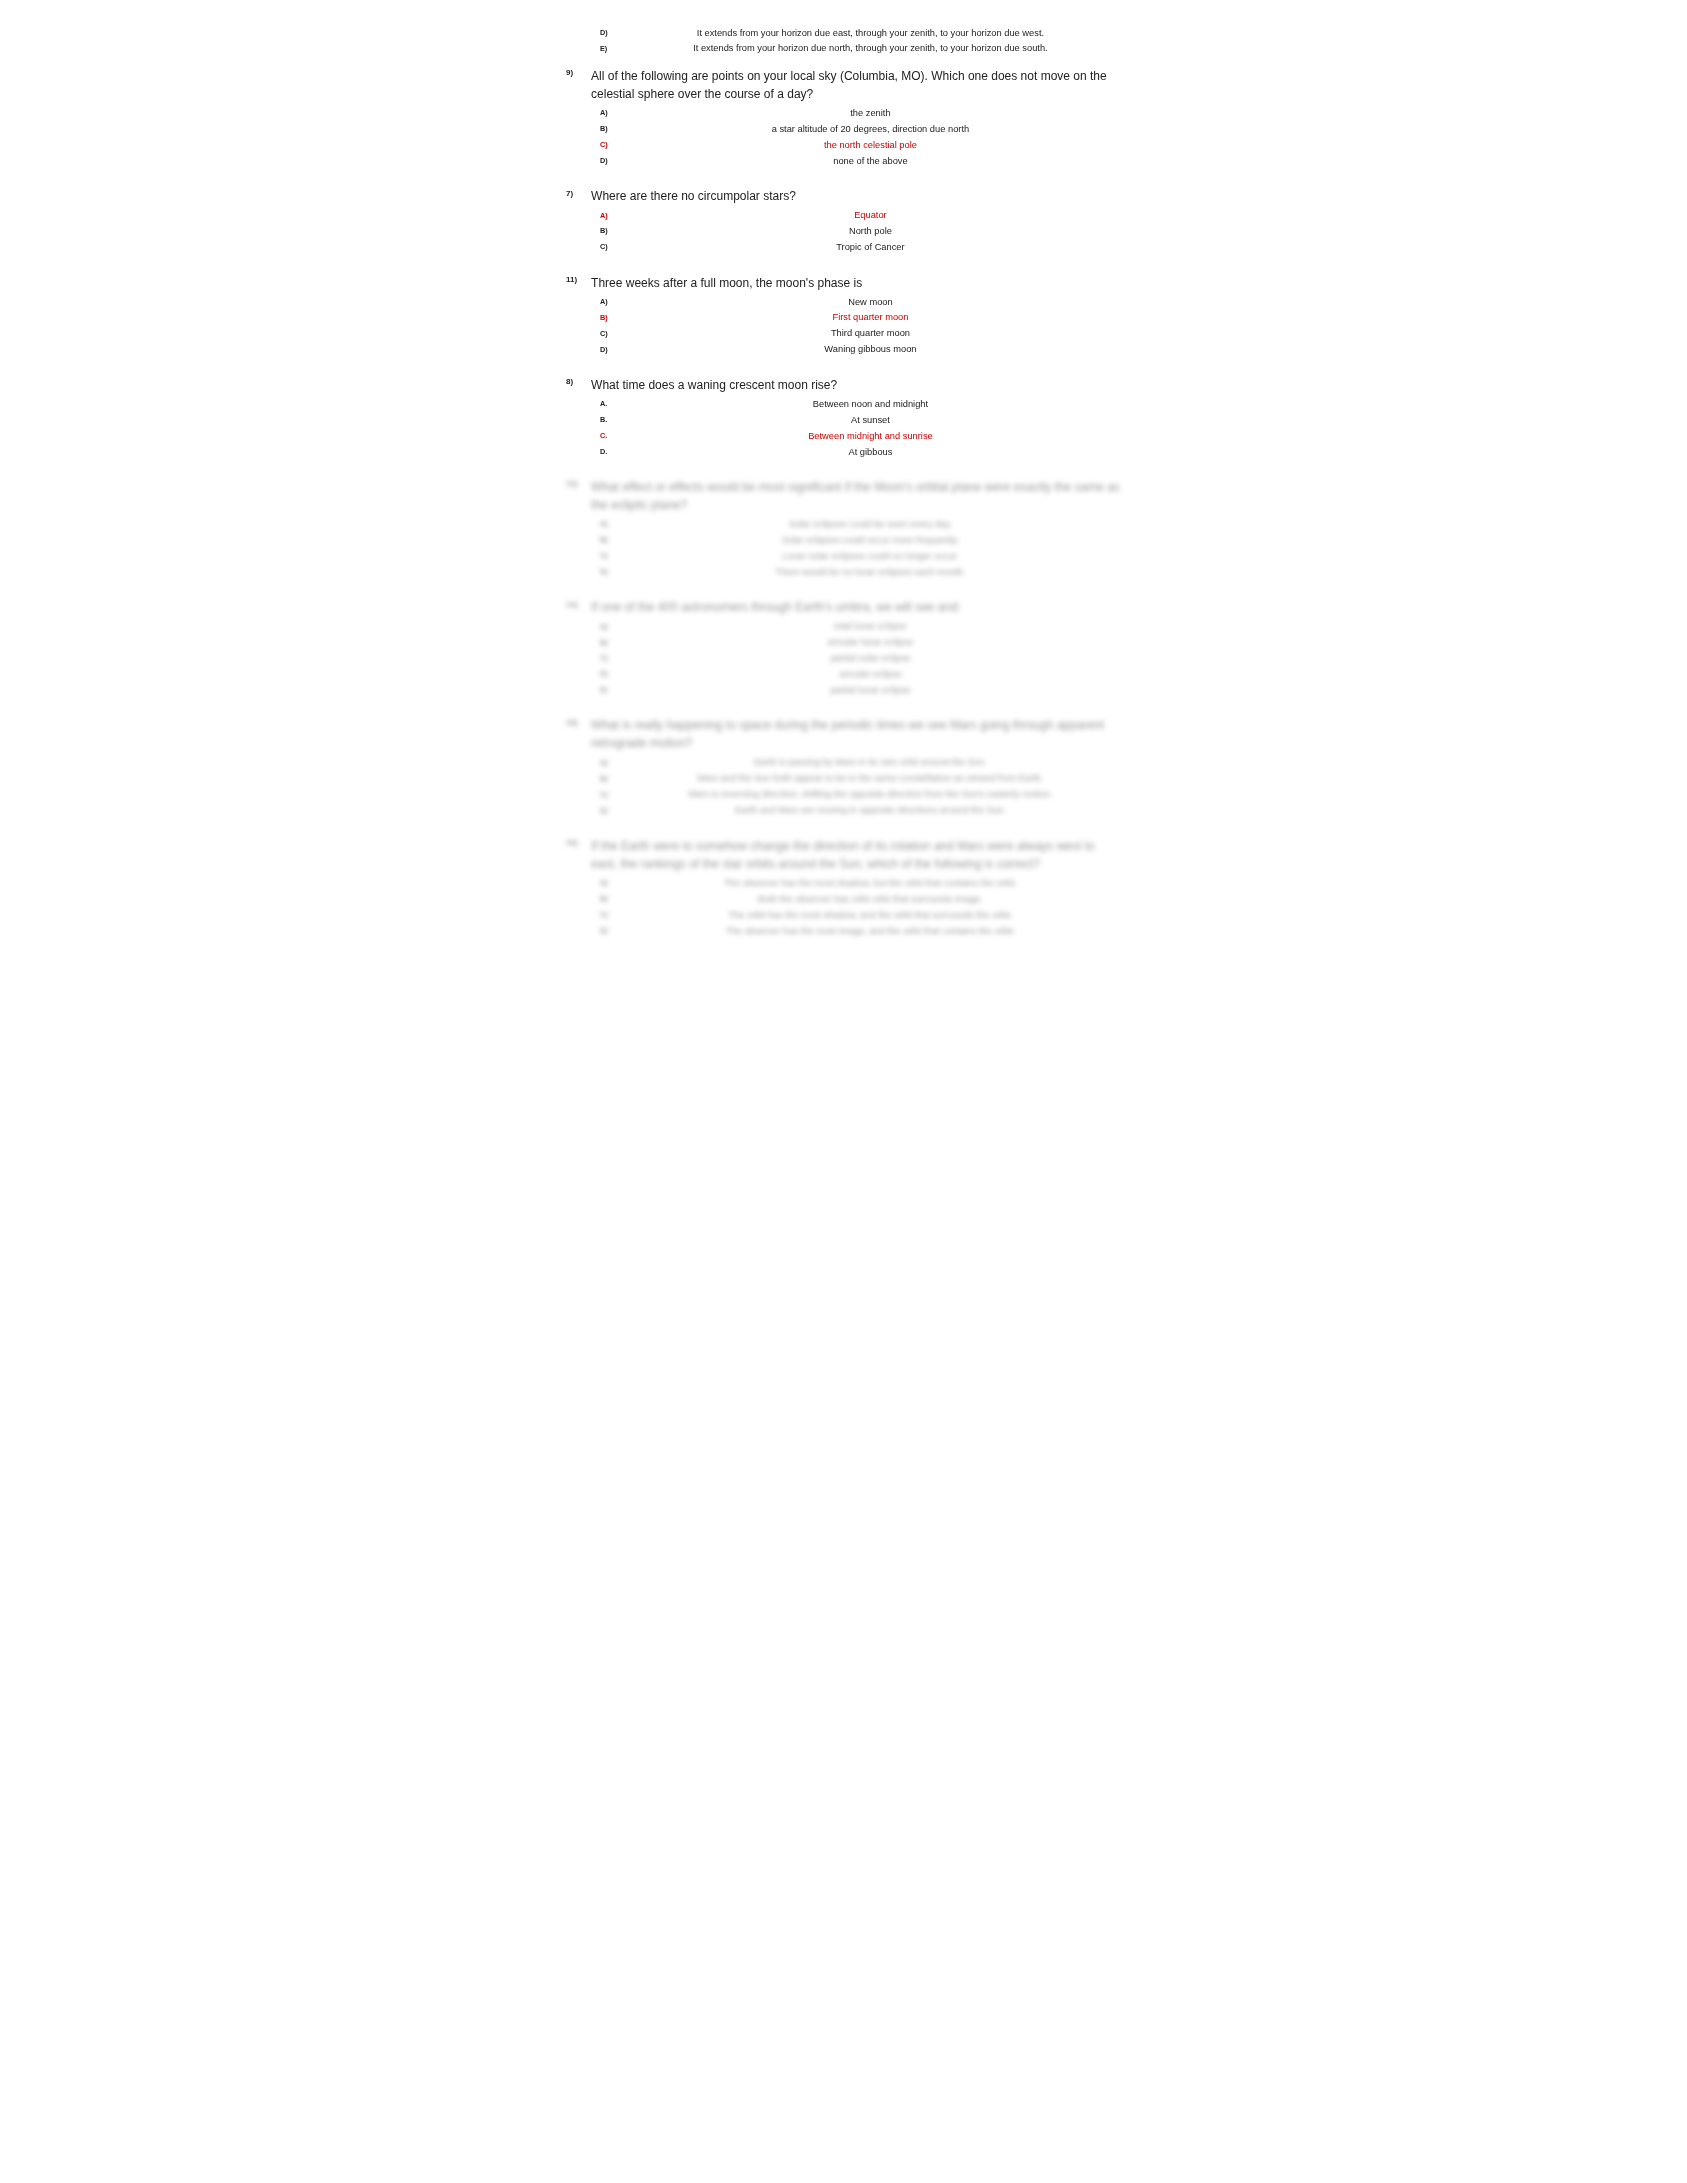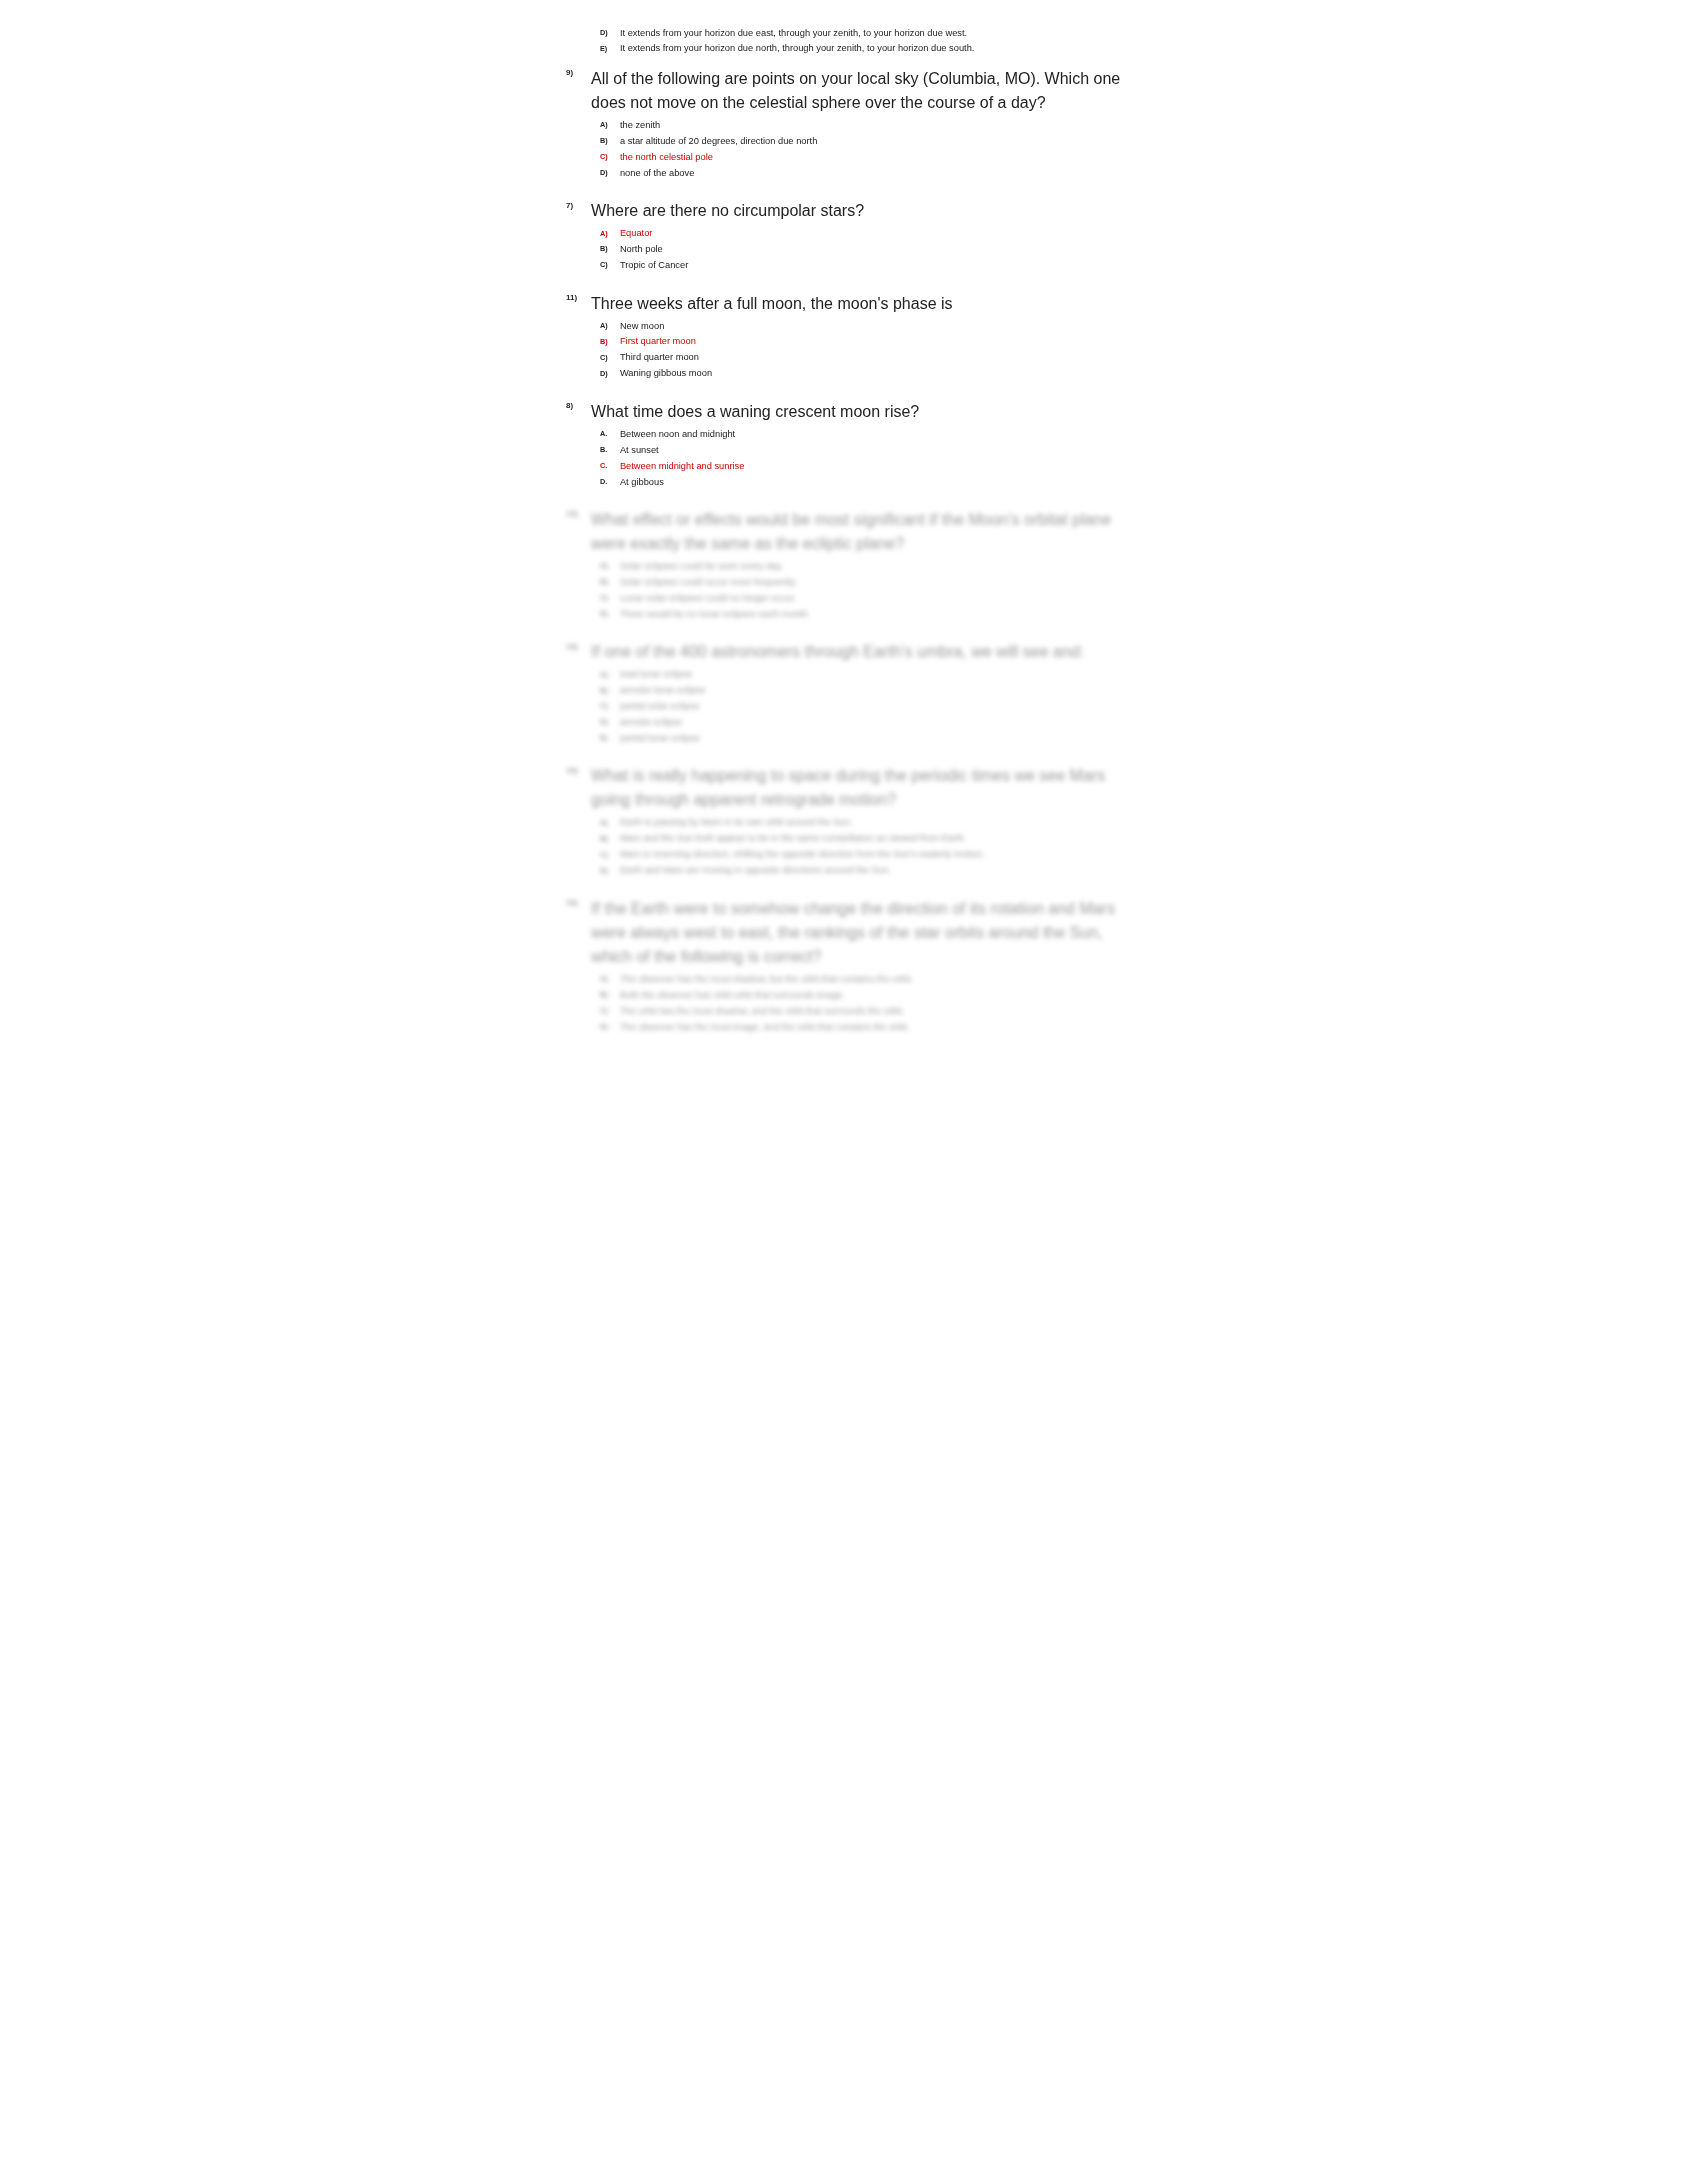--- a/index.html
+++ b/index.html
@@ -21,21 +21,21 @@
       margin-bottom: 4px;
     }
     .question-num {
       font-size: 8px;
       font-weight: bold;
       min-width: 18.5px;
       padding-top: 1.3px;
       color: #222;
     }
     .question-text {
-      font-size: 16px;
+      font-size: 12px;
       line-height: 1.5;
       flex: 1;
     }
     .answer-list {
       margin-left: 34px;
       margin-top: 2.6px;
     }
     .answer-item {
       display: flex;
       gap: 5.3px;
@@ -45,20 +45,21 @@
     }
     .answer-label {
       font-size: 7.3px;
       font-weight: bold;
       min-width: 14.6px;
       padding-top: 1.3px;
       color: #222;
     }
     .answer-text {
       flex: 1;
+      text-align: center;
     }
     .red { color: #cc0000; }
     .blurred {
       filter: blur(2.6px);
       color: #999;
       user-select: none;
     }
     .continuation-item {
       display: flex;
       gap: 5.3px;

